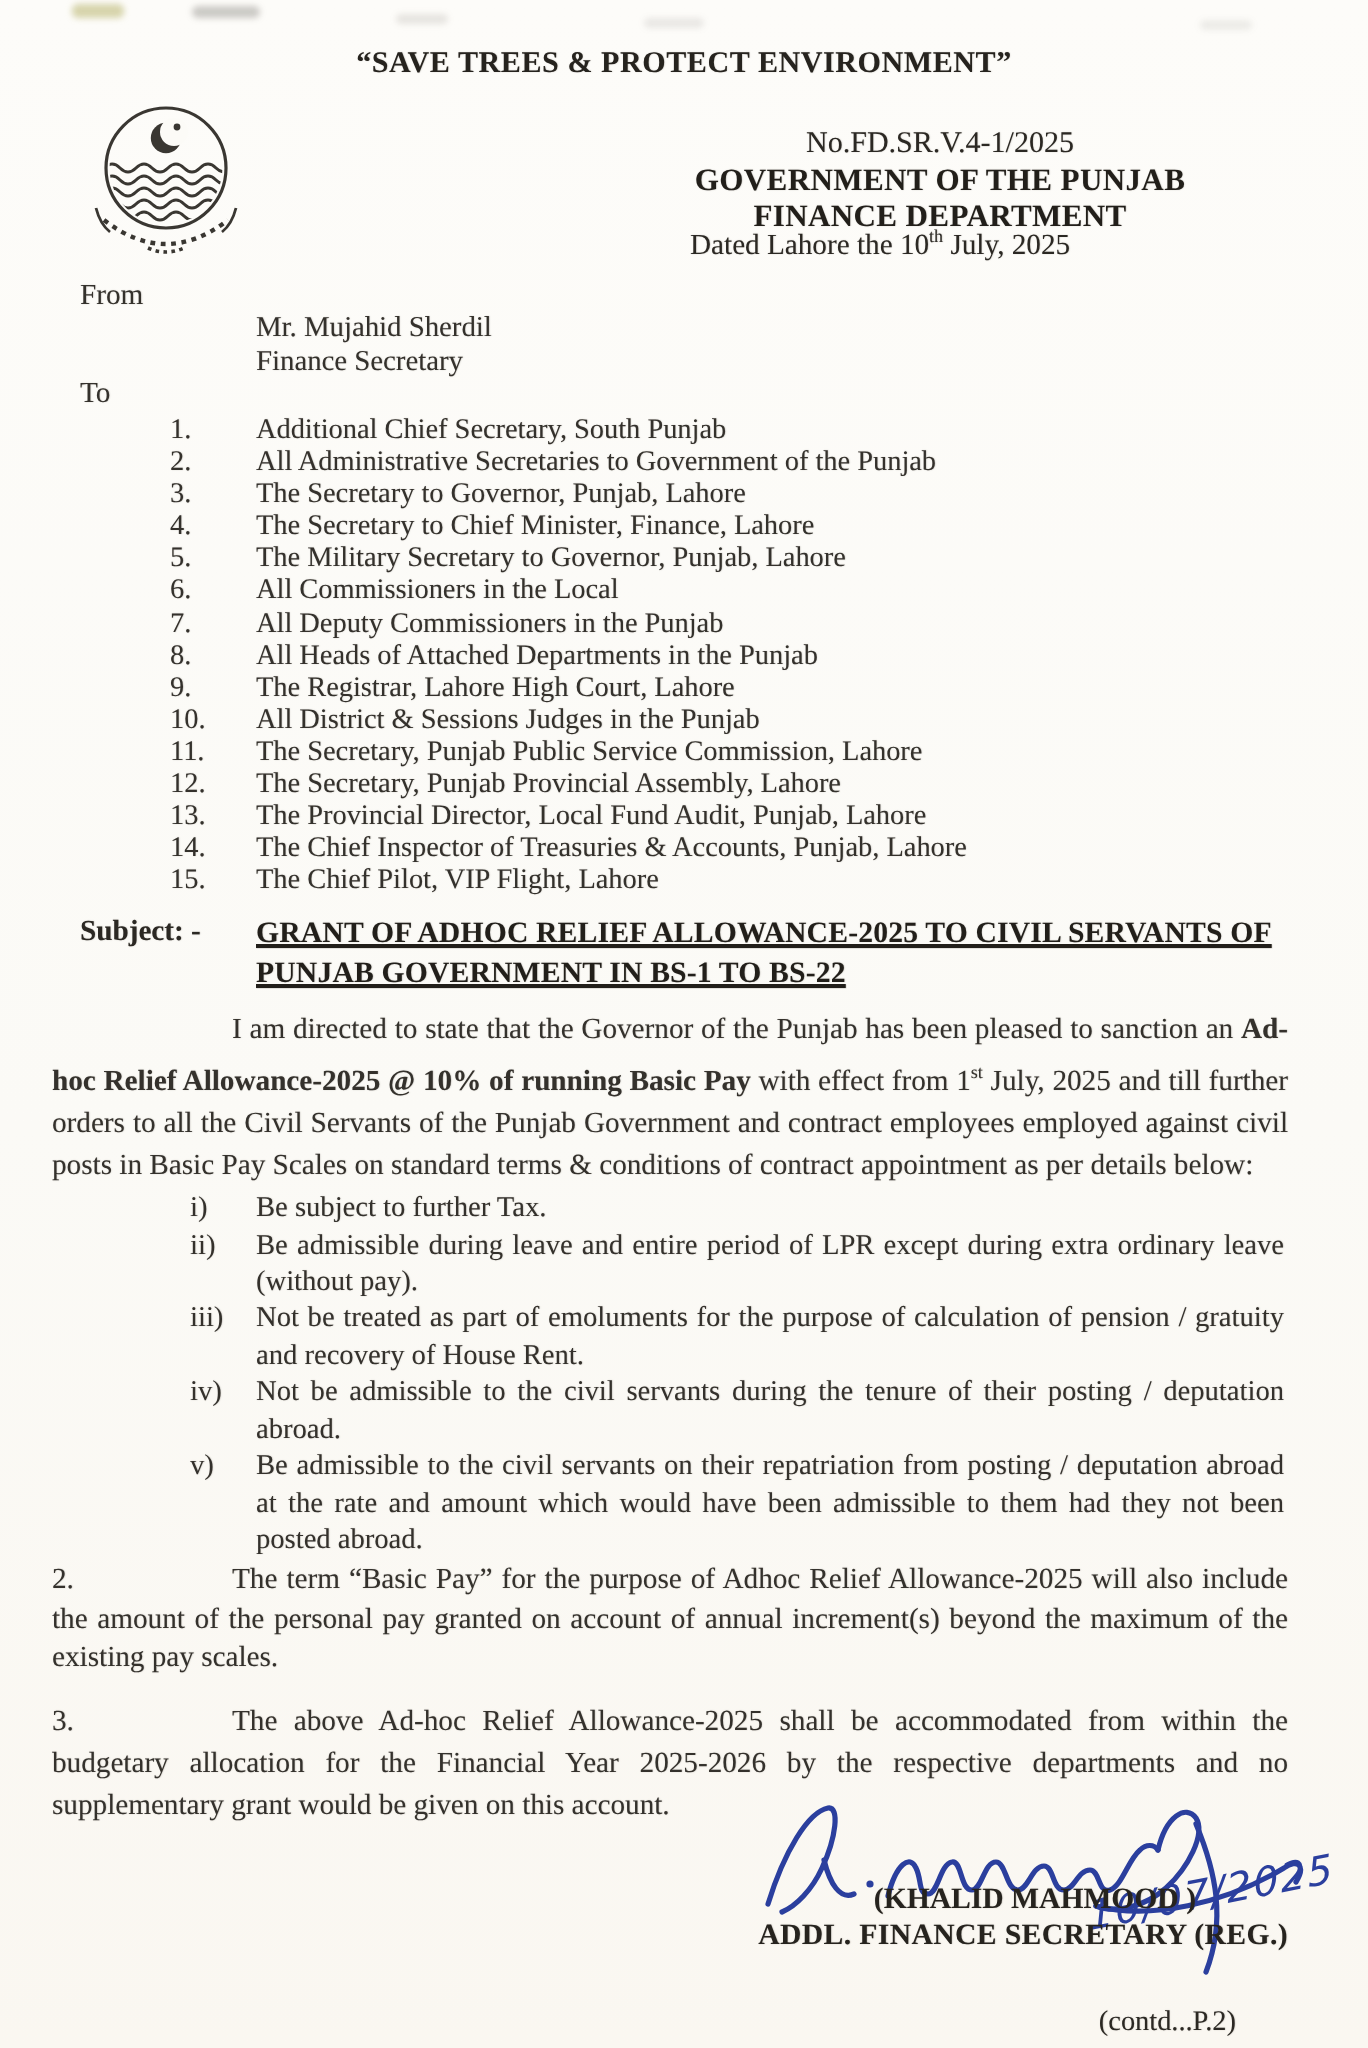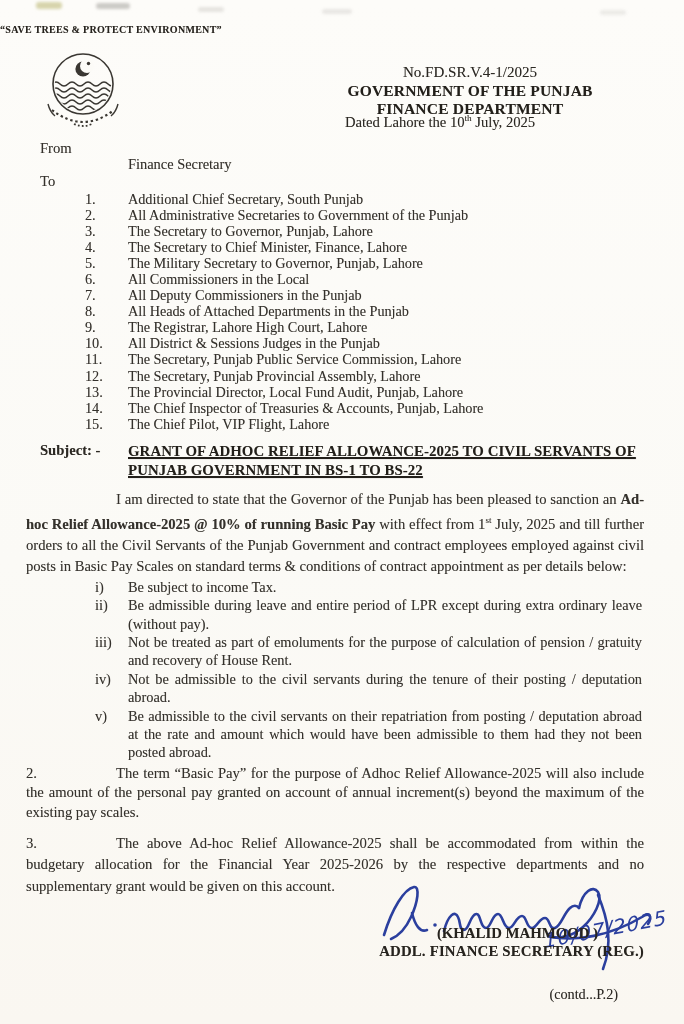--- a/index.html
+++ b/index.html
@@ -18,21 +18,21 @@
   .artifact{position:absolute;border-radius:3px;filter:blur(1.5px);}
   .a1{left:36px;top:2px;width:26px;height:7px;background:rgba(168,164,78,0.45);}
   .a2{left:96px;top:3px;width:34px;height:6px;background:rgba(90,86,80,0.30);}
   .a3{left:198px;top:7px;width:26px;height:5px;background:rgba(90,86,80,0.14);}
   .a4{left:322px;top:9px;width:30px;height:5px;background:rgba(90,86,80,0.12);}
   .a5{left:600px;top:10px;width:26px;height:5px;background:rgba(90,86,80,0.10);}
   
   .header{position:relative;height:140px;}
   .slogan{
     position:absolute;top:24px;left:0;right:0;
-    font-weight:bold;font-size:10px;
+    text-align:center;font-weight:bold;font-size:15px;
     letter-spacing:0.3px;color:#26231e;
   }
   .logo{position:absolute;left:44px;top:46px;width:78px;height:104px;}
   .refblock{
     position:absolute;left:256px;top:63px;width:428px;
     text-align:center;line-height:18.5px;
   }
   .ref-no{font-size:15px;color:#2b2823;}
   .org{font-weight:bold;font-size:15.5px;color:#221f1a;letter-spacing:0.2px;}
   .dateline{position:absolute;left:345px;top:113px;font-size:14.6px;color:#2b2823;}
@@ -123,20 +123,21 @@
       <div class="ref-no txt">No.FD.SR.V.4-1/2025</div>
       <div class="org txt">GOVERNMENT OF THE PUNJAB</div>
       <div class="org txt">FINANCE DEPARTMENT</div>
     </div>
 
     <div class="dateline txt"><span>Dated Lahore the 10</span><sup>th</sup><span> July, 2025</span></div>
   </div>
 
   <div class="label-col txt">From</div>
   <div class="sender">
+    <div class="txt">Mr. Mujahid Sherdil</div>
     <div class="txt">Finance Secretary</div>
   </div>
   <div class="label-col txt">To</div>
 
   <div class="rcpt-list">
     <div class="rcpt">
         <span class="rcpt-num txt">1.</span>
         <span class="rcpt-text txt">Additional Chief Secretary, South Punjab</span>
       </div>
     <div class="rcpt">
@@ -200,21 +201,21 @@
   <div class="subject-row">
     <div class="subject-label txt">Subject: -</div>
     <div class="subject-text txt">GRANT OF ADHOC RELIEF ALLOWANCE-2025 TO CIVIL SERVANTS OF PUNJAB GOVERNMENT IN BS-1 TO BS-22</div>
   </div>
 
   <p class="para txt"><span class="first-indent"></span><span>I am directed to state that the Governor of the Punjab has been pleased to sanction an </span><b>Ad-hoc Relief Allowance-2025 @ 10% of running Basic Pay</b><span> with effect from 1</span><sup>st</sup><span> July, 2025 and till further orders to all the Civil Servants of the Punjab Government and contract employees employed against civil posts in Basic Pay Scales on standard terms &amp; conditions of contract appointment as per details below:</span></p>
 
   <div class="cond-list">
     <div class="cond-row">
         <span class="cond-num txt">i)</span>
-        <span class="cond-text txt">Be subject to income Tax.</span>
+        <span class="cond-text txt">Be subject to further Tax.</span>
       </div>
     <div class="cond-row">
         <span class="cond-num txt">ii)</span>
         <span class="cond-text txt">Be admissible during leave and entire period of LPR except during extra ordinary leave (without pay).</span>
       </div>
     <div class="cond-row">
         <span class="cond-num txt">iii)</span>
         <span class="cond-text txt">Not be treated as part of emoluments for the purpose of calculation of pension / gratuity and recovery of House Rent.</span>
       </div>
     <div class="cond-row">

